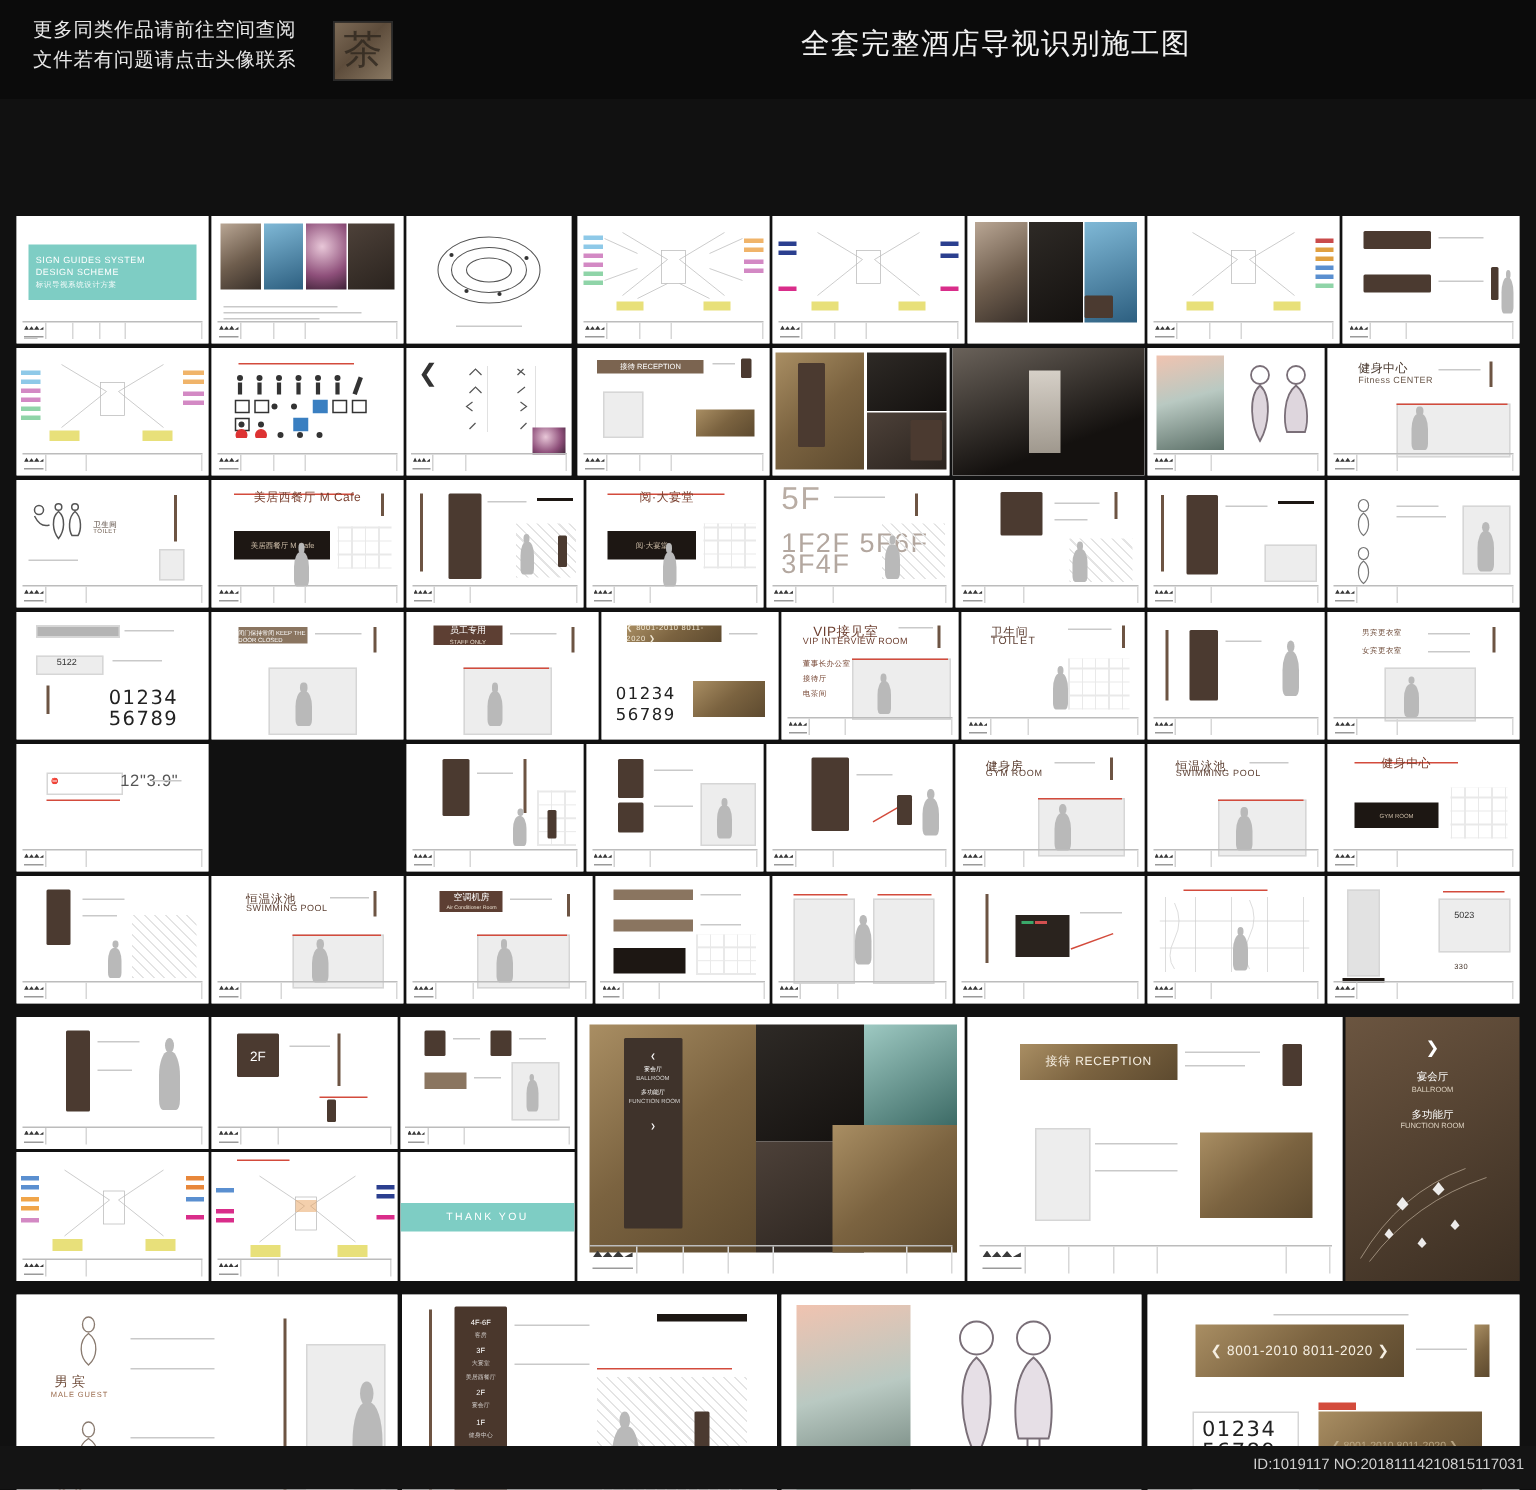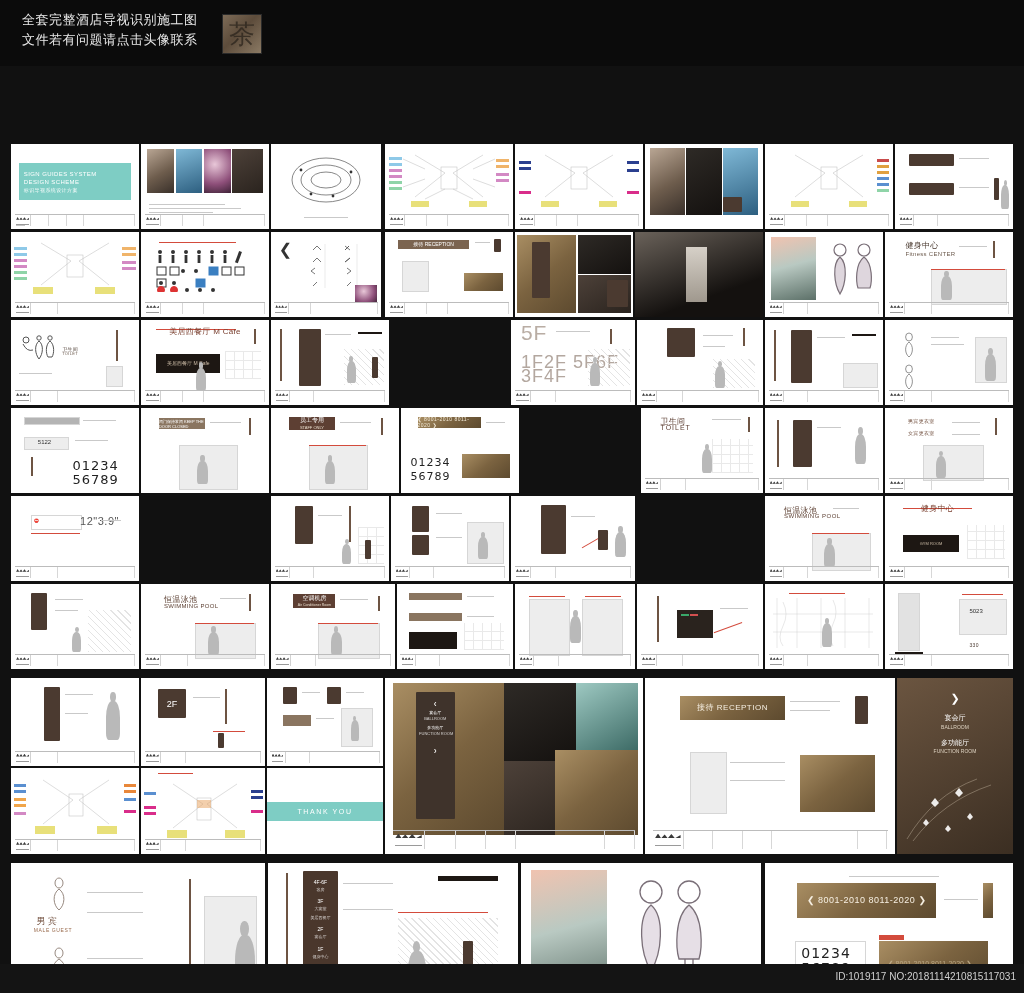--- a/index.html
+++ b/index.html
@@ -90,28 +90,29 @@
   .footbar{position:relative;width:1024px;height:29px;background:#141414;}
   .wm{position:absolute;left:8px;top:3px;color:#fff;font-size:18px;font-weight:bold;letter-spacing:.3px;}
   .wm .cn{letter-spacing:2px;font-family:"DejaVu Sans",sans-serif;}
   .idtxt{position:absolute;right:8px;top:7px;color:#cfcfcf;font-size:10px;}
 </style>
 </head>
 <body>
 
 <div class="header">
   <div class="hdr-notice">
-    <div>全套完整酒店导视识别施工图</div>
+    <div>更多同类作品请前往空间查阅</div>
     <div>文件若有问题请点击头像联系</div>
   </div>
   <div class="hdr-avatar">
     <span class="glyph">茶</span>
   </div>
 
 
+  <div class="hdr-title">全套完整酒店导视识别施工图</div>
 
 </div>
 
 <div class="gallery">
 
   <div class="tile" style="left:11px;top:78px;width:128px;height:85px;">
     <div class="pg">
       <div class="teal" style="left:6%;top:22%;width:88%;height:44%;background:
         linear-gradient(#7ecdc4,#7ecdc4) , repeating-linear-gradient(45deg,rgba(255,255,255,.5) 0 2px,transparent 2px 6px);"></div>
       <div style="position:absolute;left:10%;top:30%;color:#fff;font-size:6px;line-height:8px;letter-spacing:.4px;">
@@ -585,20 +586,39 @@
           <div class="fs-logo">
             <div class="mk"></div>
             <div class="ln"></div>
           </div>
           <div class="fs-col"></div>
           <div class="fs-col wide"></div>
         </div>
     </div>
   </div>
 
+  <div class="tile" style="left:391px;top:254px;width:118px;height:85px;">
+    <div class="pg">
+      <div class="redline" style="left:12%;top:11%;width:66%;"></div>
+      <div class="tcap big" style="left:30%;top:7%;color:#7a4030;">阅·大宴堂</div>
+      <div class="dkbar" style="left:12%;top:40%;width:50%;height:22%;display:flex;align-items:center;justify-content:center;">
+        <span style="color:#cbbba6;font-size:5px;">阅·大宴堂</span>
+      </div>
+      <div class="gridbg" style="left:66%;top:34%;width:30%;height:36%;"></div>
+      <div class="person" style="left:43%;top:56%;width:8%;height:28%;"></div>
+      <div class="footer-strip">
+          <div class="fs-logo">
+            <div class="mk"></div>
+            <div class="ln"></div>
+          </div>
+          <div class="fs-col"></div>
+          <div class="fs-col wide"></div>
+        </div>
+    </div>
+  </div>
 
   <div class="tile" style="left:511px;top:254px;width:124px;height:85px;">
     <div class="pg">
       <div class="bigfloor" style="left:8%;top:6%;font-size:21px;color:#b9ada4;">5F</div>
       <div class="hline" style="left:36%;top:13%;width:28%;"></div>
       <div class="bigfloor" style="left:8%;top:40%;">1F2F 5F6F</div>
       <div class="bigfloor" style="left:8%;top:57%;">3F4F</div>
       <div class="vrod" style="left:80%;top:10%;height:18%;"></div>
       <div class="hatch" style="left:62%;top:34%;width:34%;height:44%;"></div>
       <div class="person" style="left:64%;top:50%;width:8%;height:28%;"></div>
@@ -724,20 +744,42 @@
       </div>
       <div class="hline" style="left:72%;top:16%;width:16%;"></div>
       <div class="numdemo" style="left:8%;top:56%;font-size:11px;">
         <div>01234</div>
         <div>56789</div>
       </div>
       <div class="photo ph-wood" style="left:52%;top:54%;width:40%;height:28%;"></div>
     </div>
   </div>
 
+  <div class="tile" style="left:521px;top:342px;width:118px;height:85px;">
+    <div class="pg">
+      <div class="tcap big" style="left:18%;top:8%;color:#6d3f30;font-size:9px;">VIP接见室</div>
+      <div class="tcap" style="left:12%;top:20%;color:#6d3f30;font-size:6px;">VIP INTERVIEW ROOM</div>
+      <div class="hline" style="left:66%;top:12%;width:20%;"></div>
+      <div class="vrod" style="left:88%;top:10%;height:18%;"></div>
+      <div class="tcap" style="left:12%;top:36%;color:#7a4a38;">董事长办公室</div>
+      <div class="tcap" style="left:12%;top:48%;color:#7a4a38;">接待厅</div>
+      <div class="tcap" style="left:12%;top:60%;color:#7a4a38;">电茶间</div>
+      <div class="greybox" style="left:40%;top:36%;width:54%;height:46%;"></div>
+      <div class="person" style="left:54%;top:54%;width:8%;height:26%;"></div>
+      <div class="redline" style="left:40%;top:36%;width:54%;"></div>
+      <div class="footer-strip">
+          <div class="fs-logo">
+            <div class="mk"></div>
+            <div class="ln"></div>
+          </div>
+          <div class="fs-col"></div>
+          <div class="fs-col wide"></div>
+        </div>
+    </div>
+  </div>
 
   <div class="tile" style="left:641px;top:342px;width:122px;height:85px;">
     <div class="pg">
       <div class="tcap big" style="left:16%;top:9%;color:#5d3f33;font-size:8px;">卫生间</div>
       <div class="tcap" style="left:16%;top:19%;color:#5d3f33;font-size:7px;letter-spacing:1px;">TOILET</div>
       <div class="hline" style="left:58%;top:13%;width:24%;"></div>
       <div class="vrod" style="left:88%;top:10%;height:18%;"></div>
       <div class="gridbg" style="left:58%;top:36%;width:34%;height:40%;"></div>
       <div class="person" style="left:50%;top:48%;width:8%;height:28%;"></div>
       <div class="footer-strip">
@@ -857,20 +899,39 @@
           <div class="fs-logo">
             <div class="mk"></div>
             <div class="ln"></div>
           </div>
           <div class="fs-col"></div>
           <div class="fs-col wide"></div>
         </div>
     </div>
   </div>
 
+  <div class="tile" style="left:637px;top:430px;width:126px;height:85px;">
+    <div class="pg">
+      <div class="tcap big" style="left:16%;top:10%;color:#5d4033;font-size:8px;">健身房</div>
+      <div class="tcap" style="left:16%;top:20%;color:#5d4033;font-size:6px;letter-spacing:.5px;">GYM ROOM</div>
+      <div class="hline" style="left:52%;top:14%;width:22%;"></div>
+      <div class="vrod" style="left:82%;top:10%;height:18%;"></div>
+      <div class="greybox" style="left:44%;top:42%;width:44%;height:44%;"></div>
+      <div class="person" style="left:52%;top:54%;width:9%;height:30%;"></div>
+      <div class="redline" style="left:44%;top:42%;width:44%;"></div>
+      <div class="footer-strip">
+          <div class="fs-logo">
+            <div class="mk"></div>
+            <div class="ln"></div>
+          </div>
+          <div class="fs-col"></div>
+          <div class="fs-col wide"></div>
+        </div>
+    </div>
+  </div>
 
   <div class="tile" style="left:765px;top:430px;width:118px;height:85px;">
     <div class="pg">
       <div class="tcap big" style="left:16%;top:10%;color:#5d4033;font-size:8px;">恒温泳池</div>
       <div class="tcap" style="left:16%;top:20%;color:#5d4033;font-size:6px;letter-spacing:.5px;">SWIMMING POOL</div>
       <div class="hline" style="left:58%;top:14%;width:22%;"></div>
       <div class="greybox" style="left:40%;top:44%;width:48%;height:42%;"></div>
       <div class="person" style="left:50%;top:56%;width:9%;height:28%;"></div>
       <div class="redline" style="left:40%;top:44%;width:48%;"></div>
       <div class="footer-strip">

